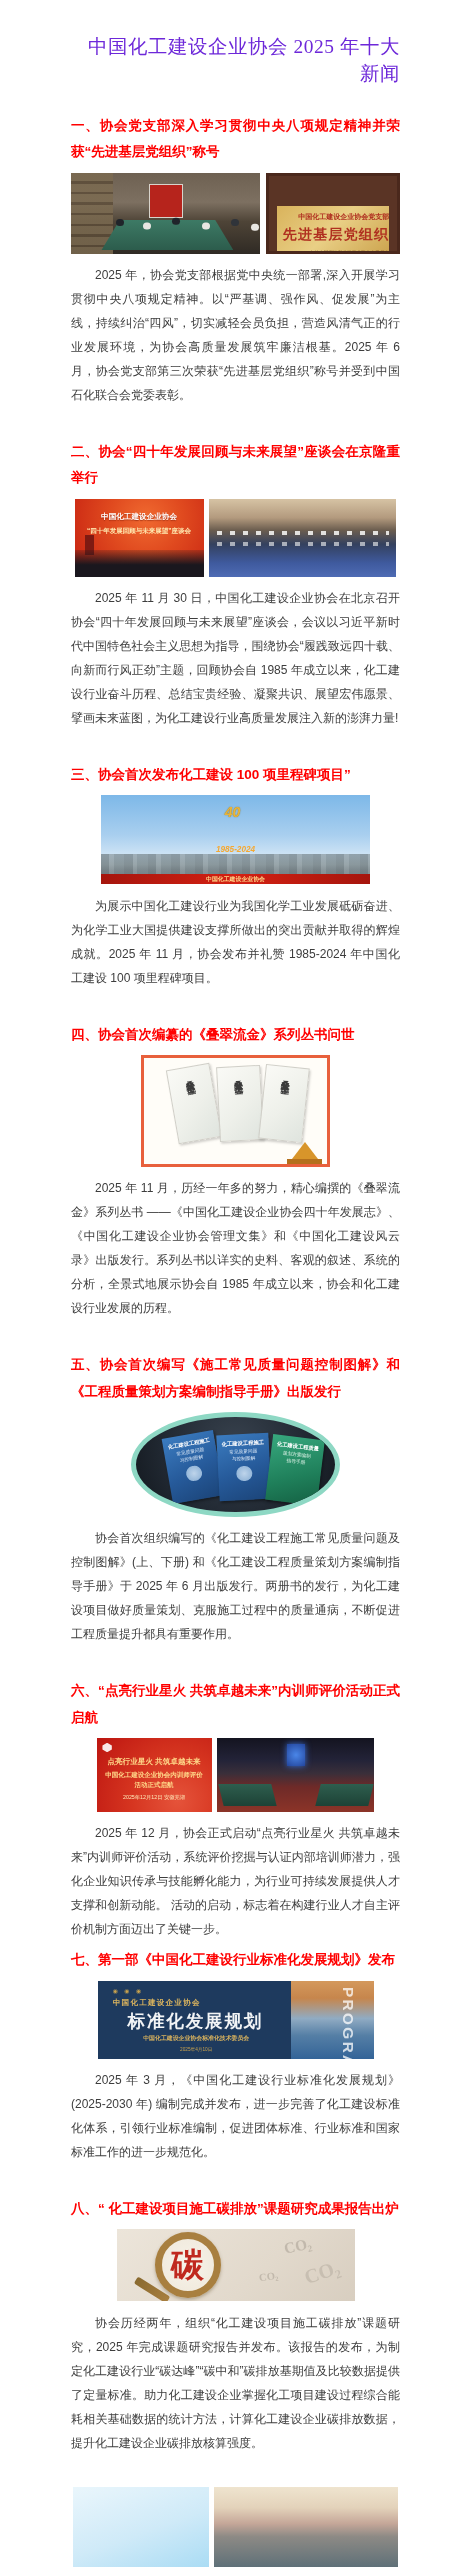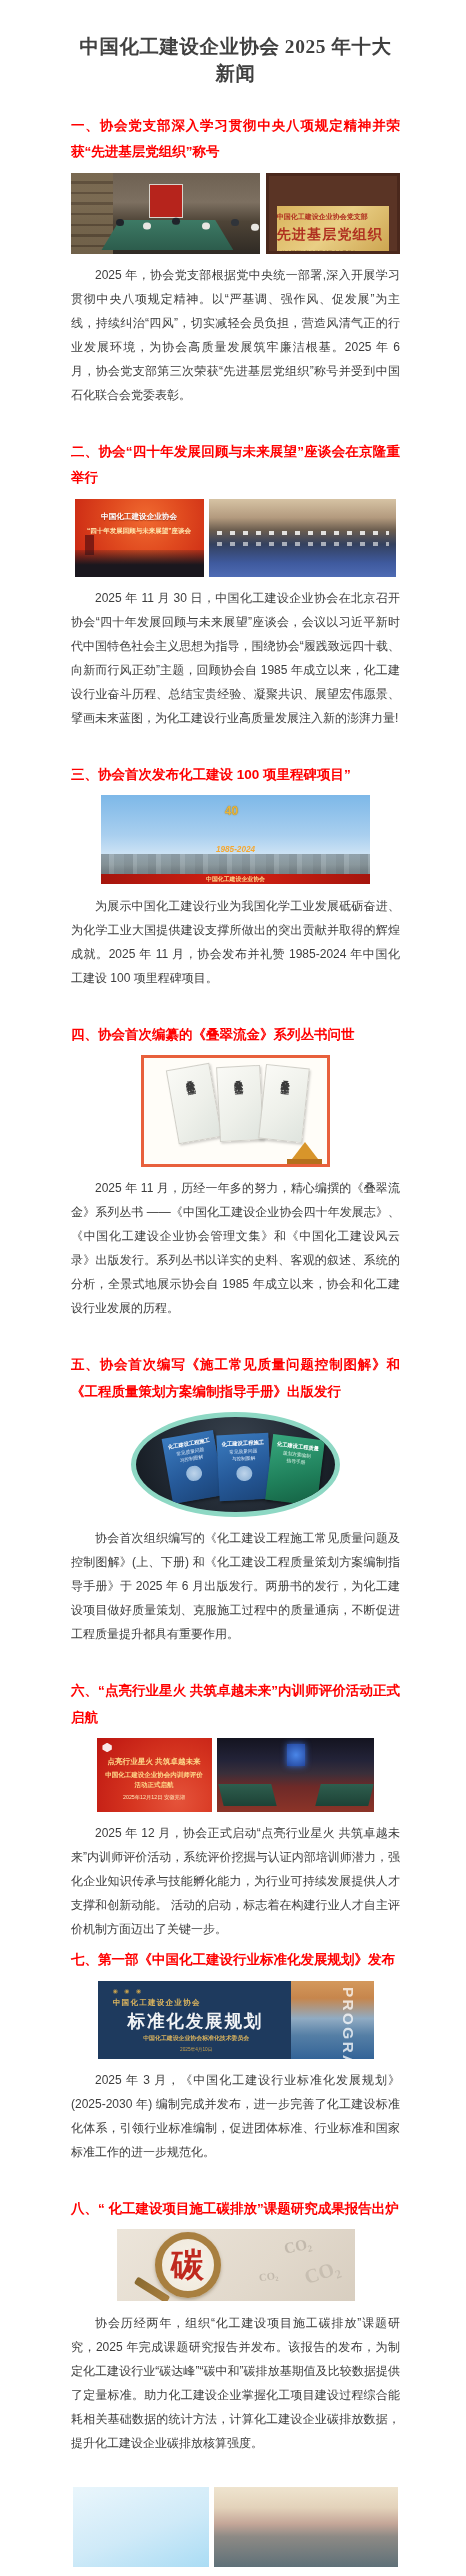--- a/index.html
+++ b/index.html
@@ -1,58 +1,58 @@
 <!DOCTYPE html>
 <html style="font-size:9.4px"><head>
 <meta charset="utf-8">
 <style>
   html,body{margin:0;padding:0;background:#ffffff;}
   body{width:466px;font-family:"Liberation Sans", sans-serif;}
   .page{width:466px;min-height:2576px;box-sizing:border-box;padding:33px 66px 35px 71px;background:#fff;overflow:hidden;}
-  .doc-title{font-family:"Liberation Serif", serif;font-weight:bold;color:#404040;font-size:19.4px;text-align:center;margin:0 0 26px 0;letter-spacing:0.6px;}
+  .doc-title{font-family:"Liberation Serif", serif;font-weight:normal;color:#6d28d9;font-size:19.4px;text-align:right;margin:0 0 26px 0;letter-spacing:0.6px;}
   section{margin-top:32px;}
   section.first{margin-top:0;}
   section.tight{margin-top:5.9px;}
   .sec-h{color:#ff0000;font-size:13.5px;font-weight:bold;line-height:1.95;margin:0;text-align:justify;}
   .para{color:#3d3d3d;font-size:12px;line-height:2.0;text-indent:2em;text-align:justify;margin:8.2px 0 0 0;}
   .img-row{display:flex;justify-content:center;gap:5.9px;margin:7px 0 9.4px 0;}
   .img-center{display:flex;justify-content:center;margin:7px 0 9.4px 0;}
   .ph{position:relative;overflow:hidden;flex:none;}
 
   
   .ph-meeting{width:189px;height:81px;background:linear-gradient(180deg,#6e6152 0%,#7d7061 36%,#4e4437 60%,#2f2a24 100%);}
   .ph-meeting .shelves{position:absolute;left:0;top:0;bottom:0;width:22%;background:repeating-linear-gradient(180deg,#7b6a50 0 8.2px,#5c4c38 8.2px 10.6px);opacity:.85;}
   .ph-meeting .screen{position:absolute;left:41%;top:14%;width:17%;height:40%;background:#b6241c;border:1.2px solid #d8d4cc;}
   .ph-meeting .table{position:absolute;bottom:4%;left:16%;right:14%;height:38%;background:linear-gradient(180deg,#3d7a65,#2c5c4c);clip-path:polygon(14% 0,86% 0,100% 100%,0 100%);}
   .ph-meeting .people{position:absolute;left:24%;bottom:34%;width:7.6px;height:7.6px;border-radius:50%;background:#20242a;box-shadow:27px 3.5px 0 #e8e6e2,56px -1.2px 0 #20242a,86px 3.5px 0 #e8e6e2,115px 0 0 #30343a,135px 4.7px 0 #e8e6e2;}
 
   
   .ph-plaque{width:134px;height:81px;background:#5a3425;border:3.5px solid #4a281c;box-sizing:border-box;display:flex;align-items:center;justify-content:center;}
-  .plaque-inner{width:88%;height:82%;background:linear-gradient(135deg,#d9b35c 0%,#e9cf85 45%,#c79c45 100%);display:flex;flex-direction:column;align-items:flex-start;justify-content:center;text-align:center;margin-top:48px;}
+  .plaque-inner{width:88%;height:82%;background:linear-gradient(135deg,#d9b35c 0%,#e9cf85 45%,#c79c45 100%);display:flex;flex-direction:column;align-items:flex-end;justify-content:center;text-align:center;margin-top:48px;}
   .plq-l1{color:#b03020;font-size:7px;font-weight:bold;margin-bottom:3.5px;}
   .plq-l2{color:#b03020;font-size:14px;font-weight:bold;font-family:"Liberation Serif",serif;letter-spacing:1.2px;}
   .plq-l3{color:#8a5a20;font-size:4.7px;margin-top:4.7px;}
   .plq-l4{color:#8a5a20;font-size:4.7px;margin-top:1.2px;}
 
   
   .ph-backdrop{width:129px;height:78px;background:radial-gradient(circle at 55% 25%,#f06a30 0%,#e04a1f 40%,#c41e10 100%);}
   .bd-l1{position:absolute;top:17%;width:100%;text-align:center;color:#fff;font-size:7.6px;font-weight:bold;text-shadow:0 0.6px 1.2px rgba(120,20,0,.6);}
   .bd-l2{position:absolute;top:36%;width:100%;text-align:center;color:#ffe9b0;font-size:6.5px;font-weight:bold;}
   .ph-backdrop .crowd{position:absolute;left:0;right:0;bottom:0;height:34%;background:linear-gradient(180deg,rgba(25,22,30,.2),#1a171e 55%);}
   .ph-backdrop .podium{position:absolute;left:8%;bottom:28%;width:7%;height:26%;background:#7e1a12;}
 
   
   .ph-hall1{width:187px;height:78px;background:linear-gradient(180deg,#d6c3a4 0%,#b39a7e 24%,#6b5d4f 40%,#34415f 58%,#3f5a9e 82%,#4e6bb4 100%);}
   .ph-hall1 .row1,.ph-hall1 .row2{position:absolute;left:4%;right:4%;height:4.1px;background:repeating-linear-gradient(90deg,rgba(250,250,248,.85) 0 5.3px,rgba(60,60,70,.0) 5.3px 13px);}
   .ph-hall1 .row1{top:42%;} .ph-hall1 .row2{top:56%;opacity:.7;}
 
   
   .ph-banner100{width:269px;height:89px;background:linear-gradient(180deg,#7db8e8 0%,#a9cfef 45%,#cfe4f5 68%,#b8c6c9 78%,#8b9497 84%,#6f7a7d 90%,#5c6669 100%);}
   .ph-banner100 .plant{position:absolute;left:0;right:0;bottom:10.6px;height:20px;background:repeating-linear-gradient(90deg,#6d7a80 0 8.2px,#8b989e 8.2px 13px,#77858b 13px 23.5px);opacity:.7;}
-  .bn-logo{position:absolute;top:10%;left:46%;color:#e8b53c;font-size:12px;font-weight:bold;text-shadow:0 0 1.2px #8a6a10;}
+  .bn-logo{position:absolute;top:10%;left:46%;color:#e8b53c;font-size:14px;font-weight:bold;font-style:italic;text-shadow:0 0 1.2px #8a6a10;}
   .bn-title{position:absolute;top:32%;width:100%;text-align:center;color:#f59a1e;font-size:14px;font-weight:bold;letter-spacing:0.6px;text-shadow:0.6px 0.6px 0 #b96a00;}
   .bn-years{position:absolute;top:56%;width:100%;text-align:center;color:#f5a832;font-size:8.2px;font-weight:bold;font-style:italic;}
   .bn-footer{position:absolute;bottom:0;left:0;right:0;height:10.6px;background:linear-gradient(90deg,#a5150d,#d42012 50%,#a5150d);color:#ffd98a;font-size:5.9px;font-weight:bold;text-align:center;line-height:10.6px;}
 
   
   .ph-books{width:189px;height:112px;background:#fffdf8;border:3.5px solid #e8603c;box-sizing:border-box;}
   .book{position:absolute;top:8.2px;width:44px;height:75px;background:linear-gradient(135deg,#fafaf6 0%,#eef0ea 55%,#dfe4de 100%);border:0.6px solid #d0cfc8;box-shadow:1.2px 1.8px 2.4px rgba(0,0,0,.18);display:flex;justify-content:center;padding-top:5.9px;box-sizing:border-box;}
   .book .vtitle{writing-mode:vertical-rl;font-family:"Liberation Serif",serif;font-weight:bold;color:#3a3a3a;font-size:8.8px;letter-spacing:1.8px;}
   .bk1{left:28px;transform:rotate(-10deg);}
   .bk2{left:74px;transform:rotate(-3deg);}

